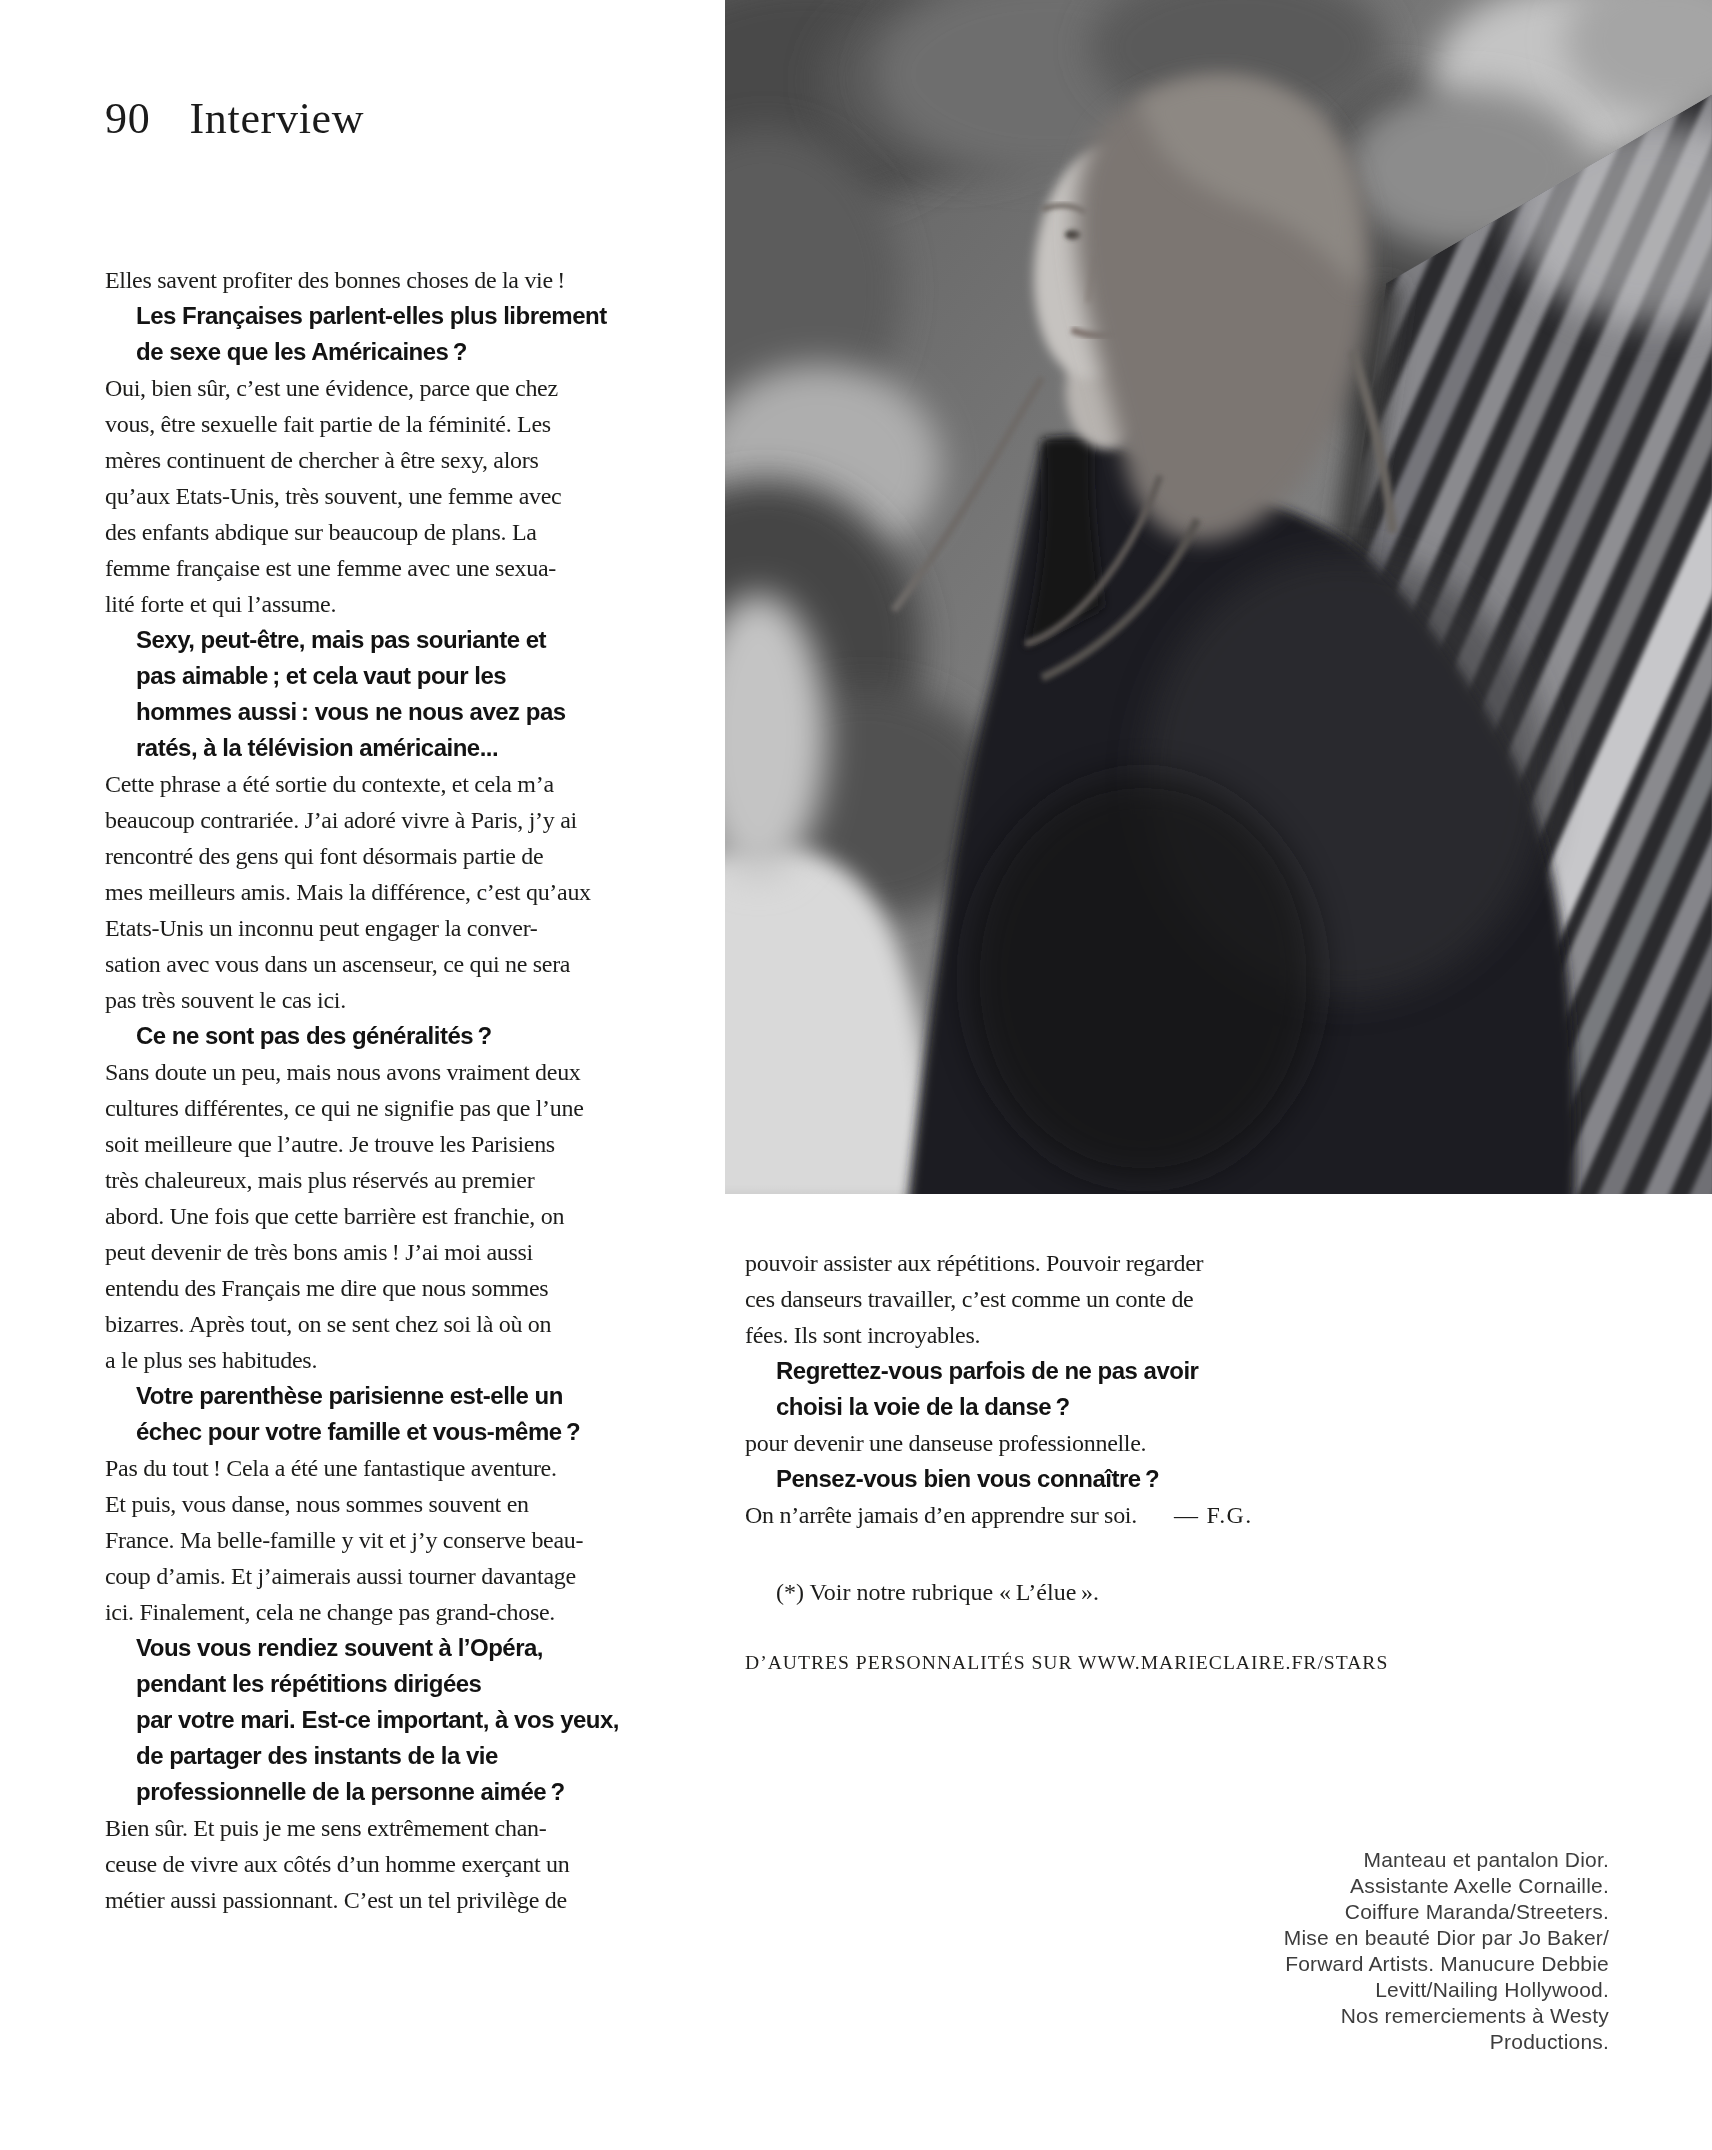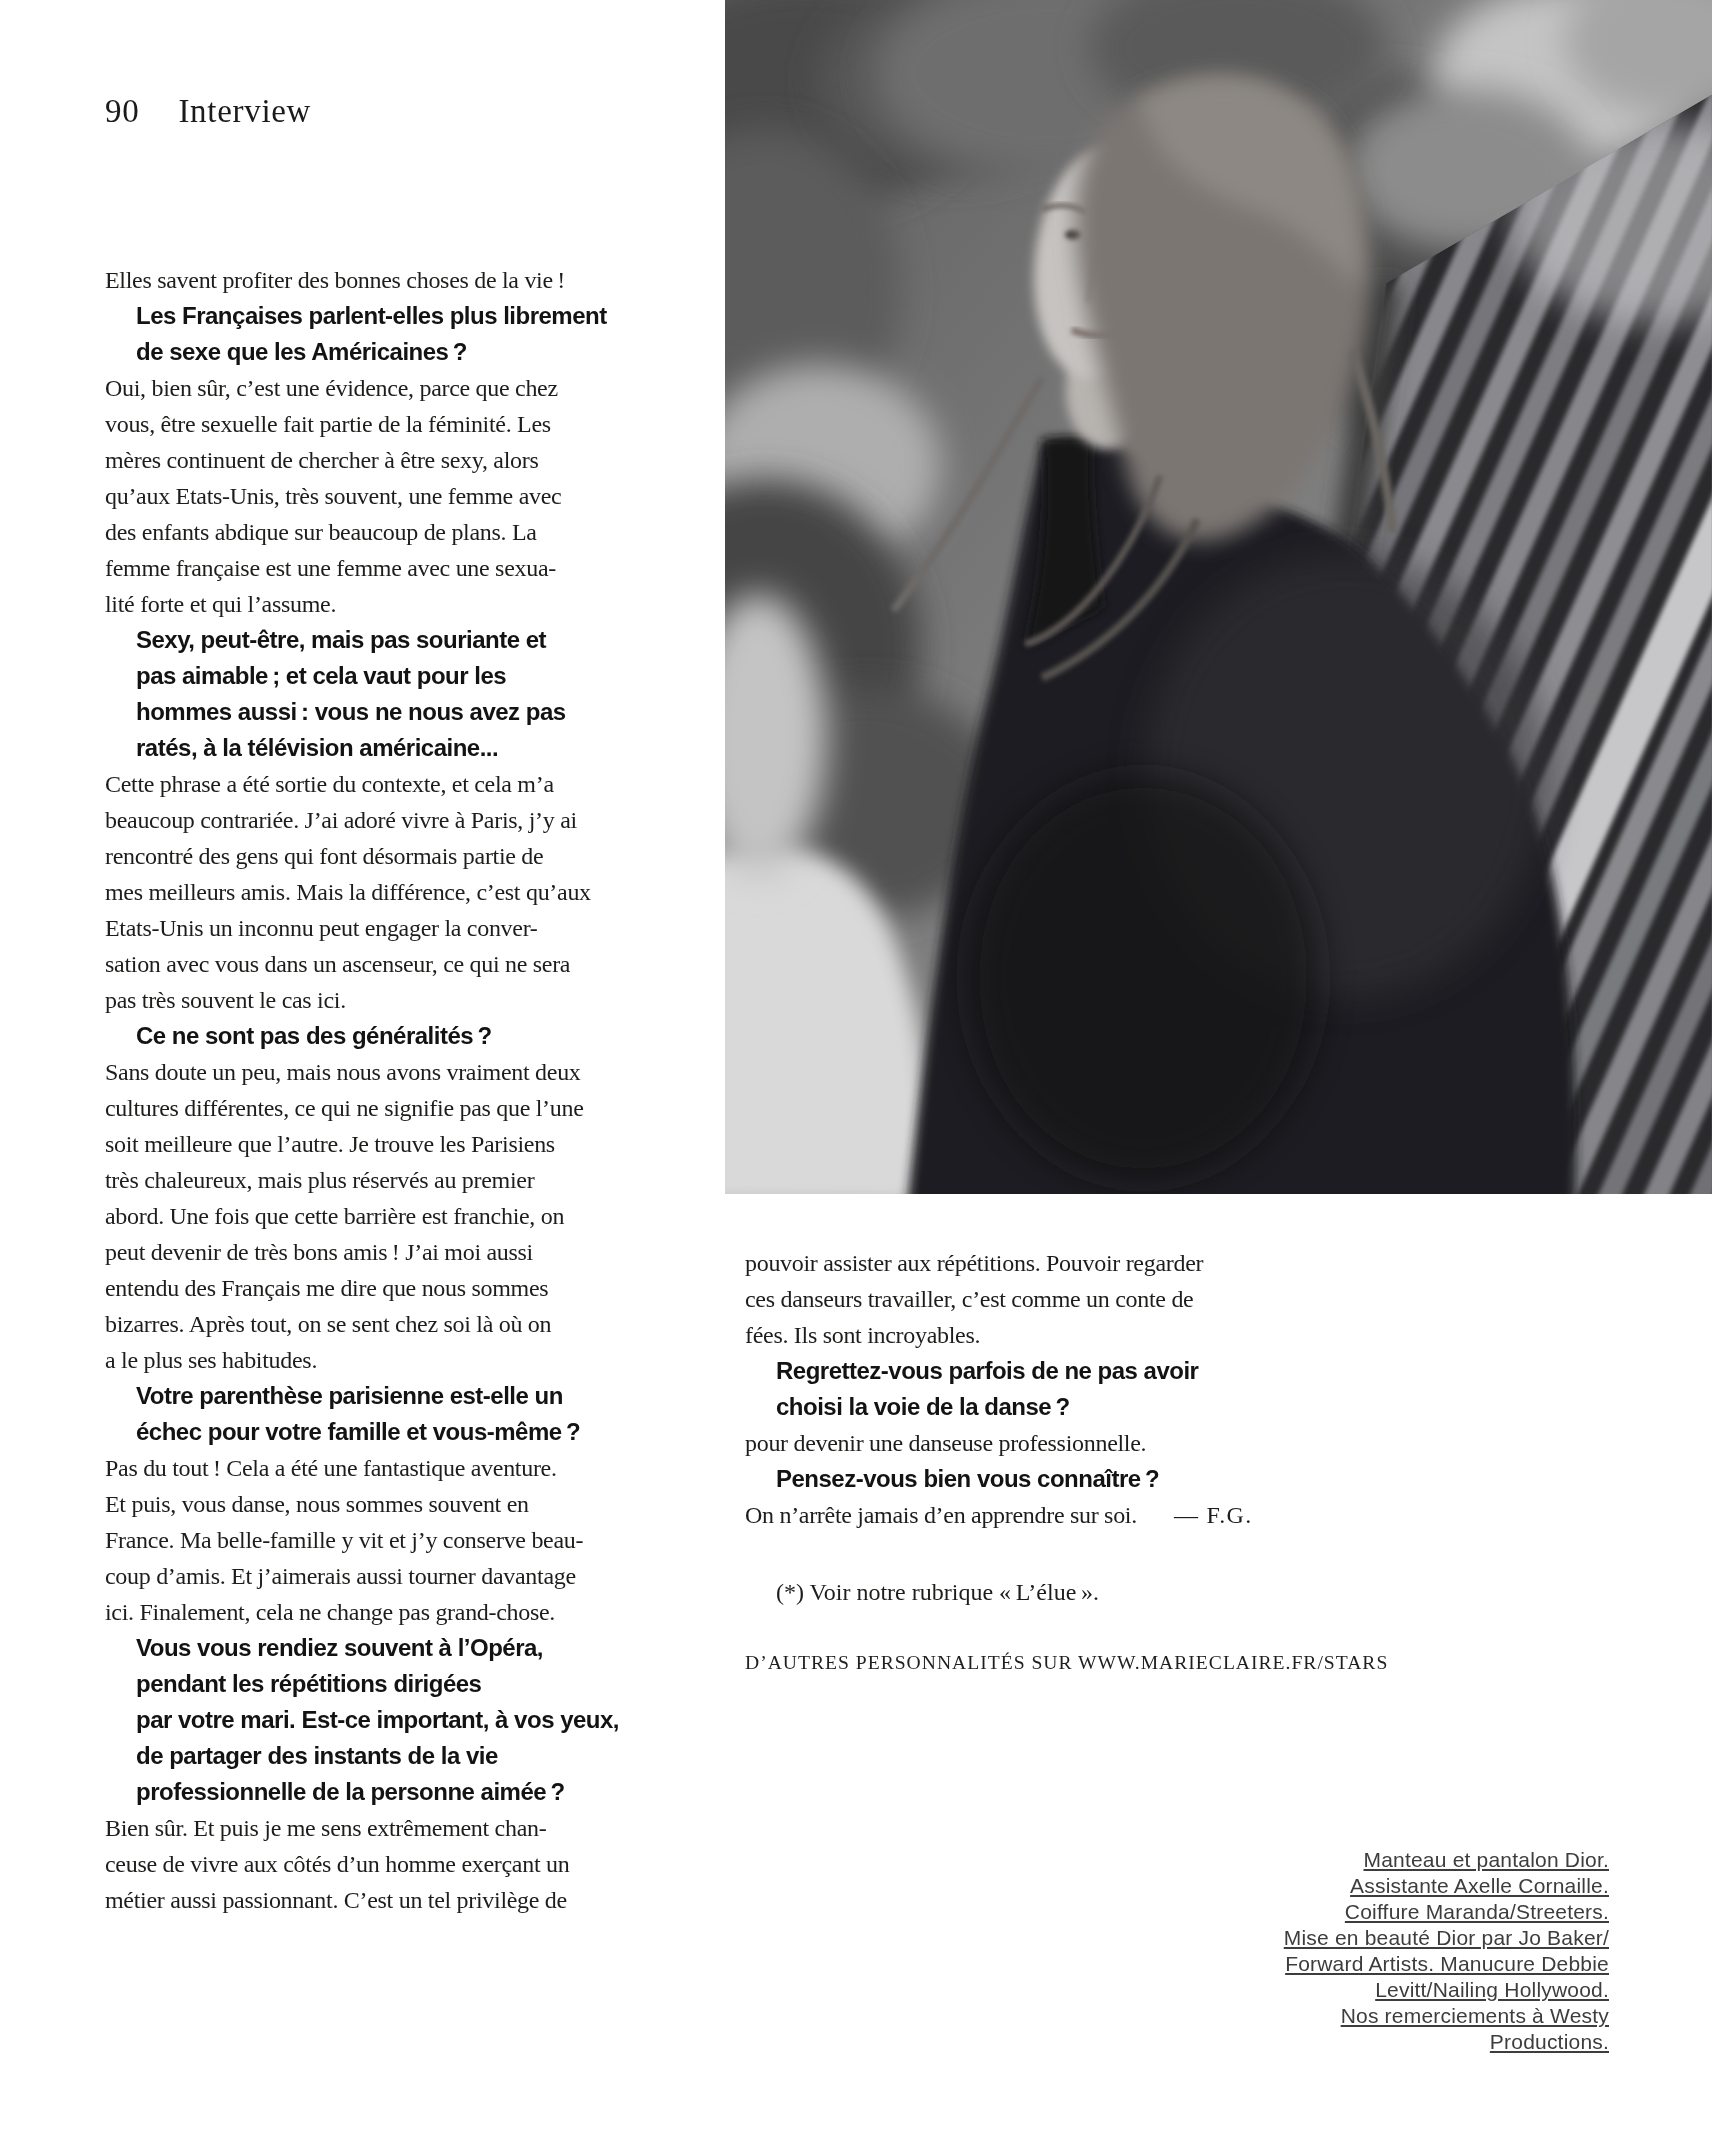--- a/index.html
+++ b/index.html
@@ -1,40 +1,40 @@
 <!DOCTYPE html>
 <html style="font-size:10.8px"><head>
 <meta charset="utf-8">
 <style>
   html,body{margin:0;padding:0;background:#e9e9e9;}
   .page{position:relative;width:1712px;height:2151px;background:#ffffff;overflow:hidden;
         font-family:"Liberation Serif", serif;}
   
-  .hdr{position:absolute;left:105px;top:93px;font-size:33px;color:#1b1b1b;letter-spacing:0.7px;}
+  .hdr{position:absolute;left:105px;top:93px;font-size:44px;color:#1b1b1b;letter-spacing:0.7px;}
   .hdr .num{display:inline-block;margin-right:39px;}
   
   .photo{position:absolute;left:725px;top:0;width:987px;height:1194px;margin:0;padding:0;}
   .photo svg{display:block;width:100%;height:100%;}
   
   .col{position:absolute;}
   .col-left{left:105px;top:262px;width:597px;}
   .col-right{left:745px;top:1245px;width:651px;}
   .col div.body{font:24px/36px "Liberation Serif", serif;letter-spacing:-0.3px;color:#1d1d1b;
                 white-space:nowrap;height:36px;}
   .col div.q{font:bold 24px/36px "Liberation Sans", sans-serif;letter-spacing:-0.5px;
              padding-left:31px;color:#131313;white-space:nowrap;height:36px;}
   .sig{font-family:"Liberation Serif", serif;font-weight:normal;font-size:24px;
        letter-spacing:1.3px;margin-left:37px;color:#1d1d1b;}
   .footnote{position:absolute;left:776px;top:1577px;margin:0;font:24px/31px "Liberation Serif", serif;
             color:#1d1d1b;white-space:nowrap;}
   .webline{position:absolute;left:745px;top:1650px;margin:0;font:19.6px/26px "Liberation Serif", serif;
            letter-spacing:1px;color:#201f1d;white-space:nowrap;}
   .credits{position:absolute;right:103px;top:1847px;text-align:right;
            font:21px/26px "Liberation Sans", sans-serif;color:#3d3d3d;letter-spacing:0.2px;}
-  .credits div{white-space:nowrap;text-decoration:underline;}
+  .credits div{white-space:nowrap;}
 </style>
 </head>
 <body>
 
 <div class="page">
 
   <div class="hdr">
     <span class="num">90</span><span>Interview</span>
   </div>
 

